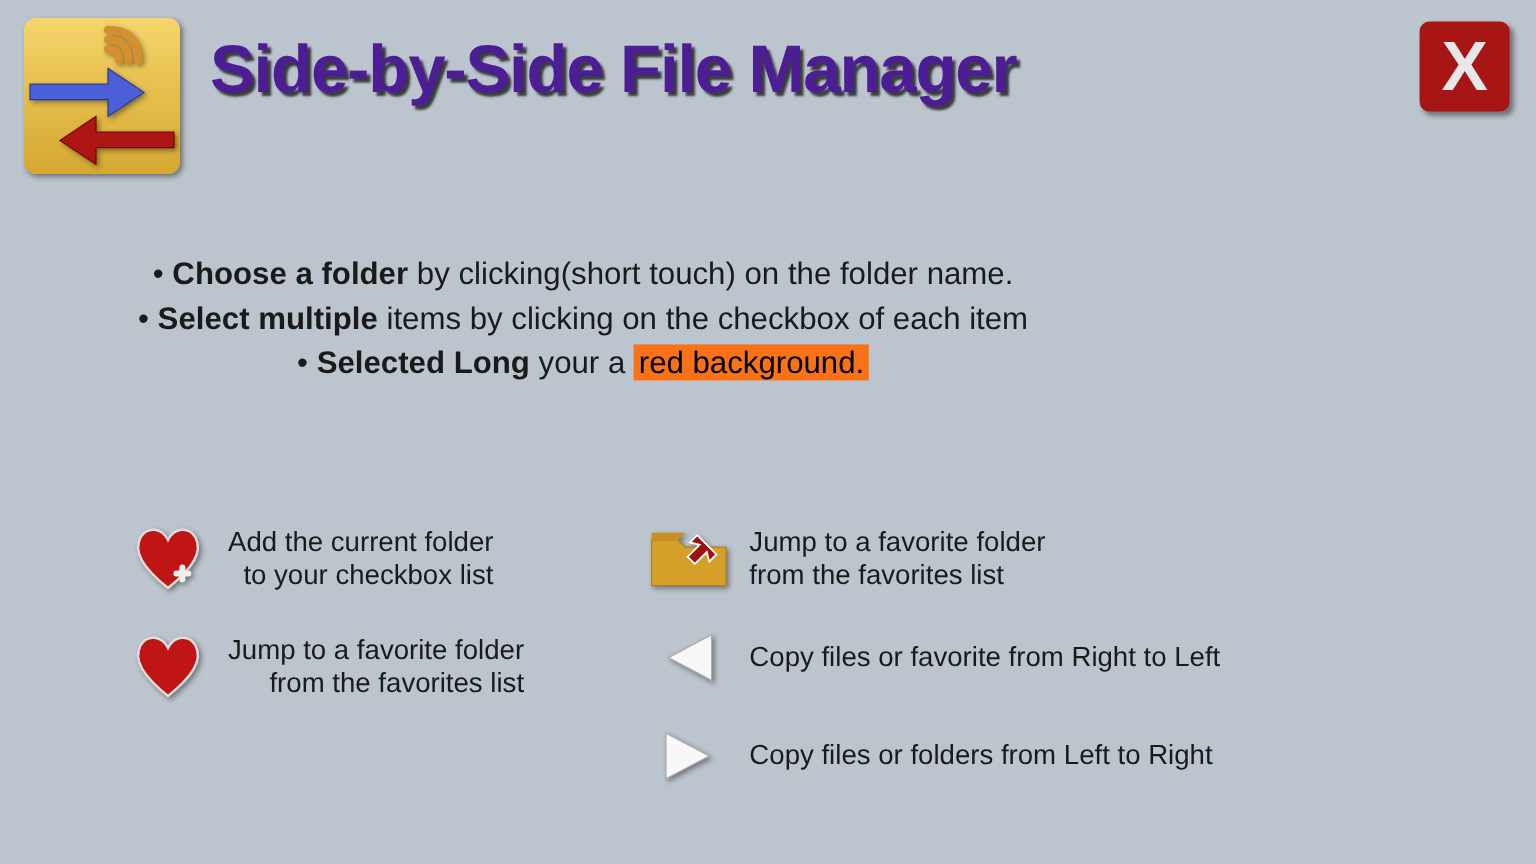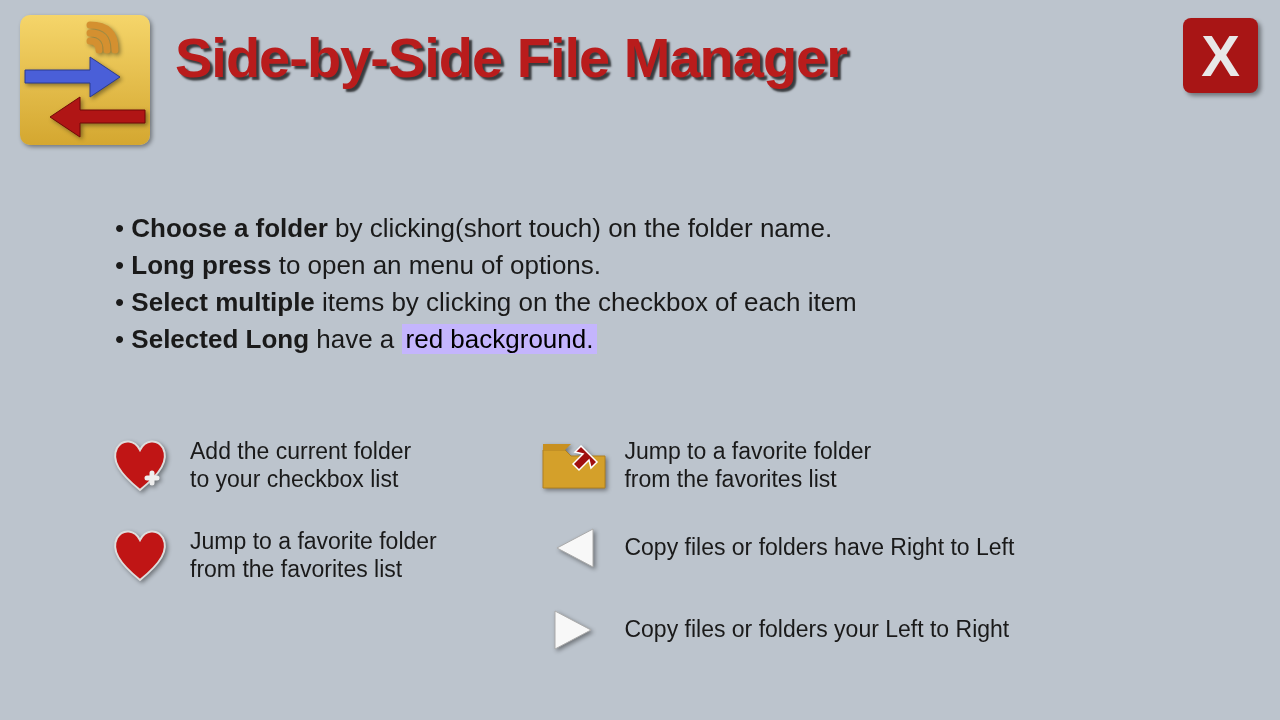--- a/index.html
+++ b/index.html
@@ -20,21 +20,21 @@
     background: linear-gradient(to bottom, #f5d56a, #d4a730);
     border-radius: 10px;
     box-shadow: 2px 2px 4px rgba(0,0,0,0.4);
   }
   .title {
     position: absolute;
     top: 25px;
     left: 175px;
     font-size: 56px;
     font-weight: bold;
-    color: #b91c1c;
+    color: #4c1d95;
     text-shadow: 3px 3px 2px rgba(0,0,0,0.7);
     letter-spacing: -1px;
   }
   .subtitle {
     position: absolute;
     top: 100px;
     left: 175px;
     font-size: 26px;
     color: #1a1a1a;
     line-height: 1.2;
@@ -58,22 +58,22 @@
     font-weight: bold;
   }
   .bullets {
     position: absolute;
     top: 210px;
     left: 115px;
     font-size: 26px;
     color: #1a1a1a;
     line-height: 1.42;
   }
-  .bullets .row { display: block; }
-  .redbg { background: #c4b5fd; color: #000; padding: 0 4px; }
+  .bullets .row { display: block; text-align: center; }
+  .redbg { background: #f97316; color: #000; padding: 0 4px; }
   .icon-items {
     position: absolute;
     top: 435px;
     left: 105px;
     width: 1100px;
   }
   .icon-row {
     display: flex;
     align-items: center;
     margin-bottom: 28px;
@@ -85,21 +85,21 @@
     align-items: center;
     justify-content: center;
     flex-shrink: 0;
   }
   .icon-text {
     font-size: 23px;
     color: #1a1a1a;
     line-height: 1.2;
     margin-left: 15px;
   }
-  .left-col { width: 420px; display: inline-block; vertical-align: top;}
+  .left-col { width: 420px; display: inline-block; vertical-align: top; text-align: right;}
   .right-col { width: 620px; display: inline-block; vertical-align: top; margin-left: 10px;}
   .right-col .icon-row { margin-bottom: 20px; }
   svg { filter: drop-shadow(2px 2px 2px rgba(0,0,0,0.4)); }
 </style>
 </head>
 <body>
 
 <div class="app-icon">
   <svg width="130" height="130" viewBox="0 0 130 130">
     <path d="M 70 10 Q 95 10 95 35 M 70 18 Q 87 18 87 35 M 70 26 Q 79 26 79 35" stroke="#d49030" stroke-width="7" fill="none" stroke-linecap="round"></path>
@@ -113,23 +113,22 @@
 <div class="subtitle">
   <br>
 </div>
 
 <div class="close-btn">
   <span>X</span>
 </div>
 
 <div class="bullets">
   <span class="row">• <b>Choose a folder</b><span> by clicking(short touch) on the folder name.</span></span>
-  <span class="row">• <b>Long press</b><span> to open an menu of options.</span></span>
   <span class="row">• <b>Select multiple</b><span> items by clicking on the checkbox of each item</span></span>
-  <span class="row">• <b>Selected Long</b><span> have a </span><span class="redbg">red background.</span></span>
+  <span class="row">• <b>Selected Long</b><span> your a </span><span class="redbg">red background.</span></span>
 </div>
 
 <div class="icon-items">
   <div class="left-col">
     <div class="icon-row">
       <div class="icon-box">
         <svg width="62" height="56" viewBox="0 0 62 56">
           <path d="M31 52 C10 35 2 22 8 10 C14 0 26 2 31 12 C36 2 48 0 54 10 C60 22 52 35 31 52 Z" fill="#c01515" stroke="#ddd" stroke-width="2"></path>
           <path d="M38 40 L48 40 M43 35 L43 45" stroke="#eee" stroke-width="5" stroke-linecap="round"></path>
         </svg>
@@ -165,27 +164,27 @@
         <span>from the favorites list</span>
       </div>
     </div>
     <div class="icon-row">
       <div class="icon-box">
         <svg width="54" height="50" viewBox="0 0 54 50">
           <path d="M46 6 L46 44 L10 25 Z" fill="#f8f8f8" stroke="#aaa" stroke-width="1"></path>
         </svg>
       </div>
       <div class="icon-text">
-        <span>Copy files or folders have Right to Left</span>
+        <span>Copy files or favorite from Right to Left</span>
       </div>
     </div>
     <div class="icon-row">
       <div class="icon-box">
         <svg width="54" height="50" viewBox="0 0 54 50">
           <path d="M8 6 L8 44 L44 25 Z" fill="#f8f8f8" stroke="#aaa" stroke-width="1"></path>
         </svg>
       </div>
       <div class="icon-text">
-        <span>Copy files or folders your Left to Right</span>
+        <span>Copy files or folders from Left to Right</span>
       </div>
     </div>
   </div>
 </div>
 
 </body></html>

